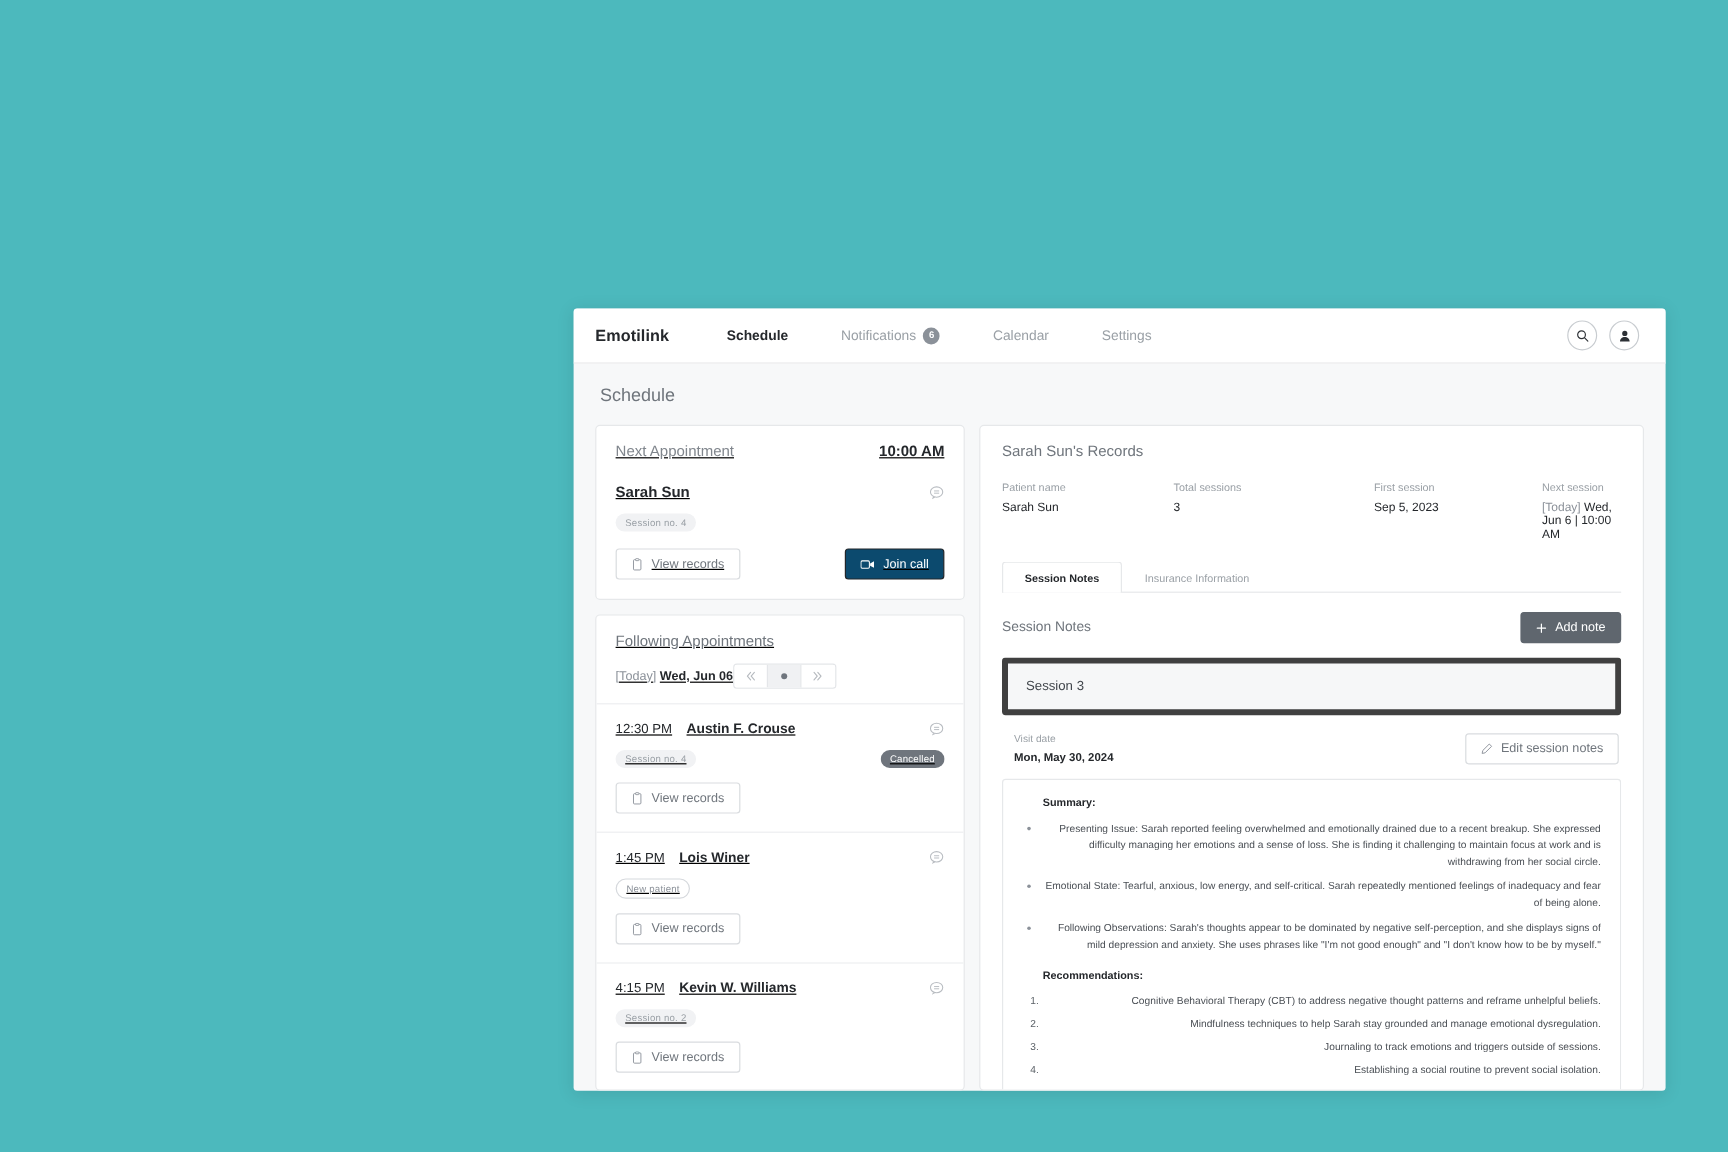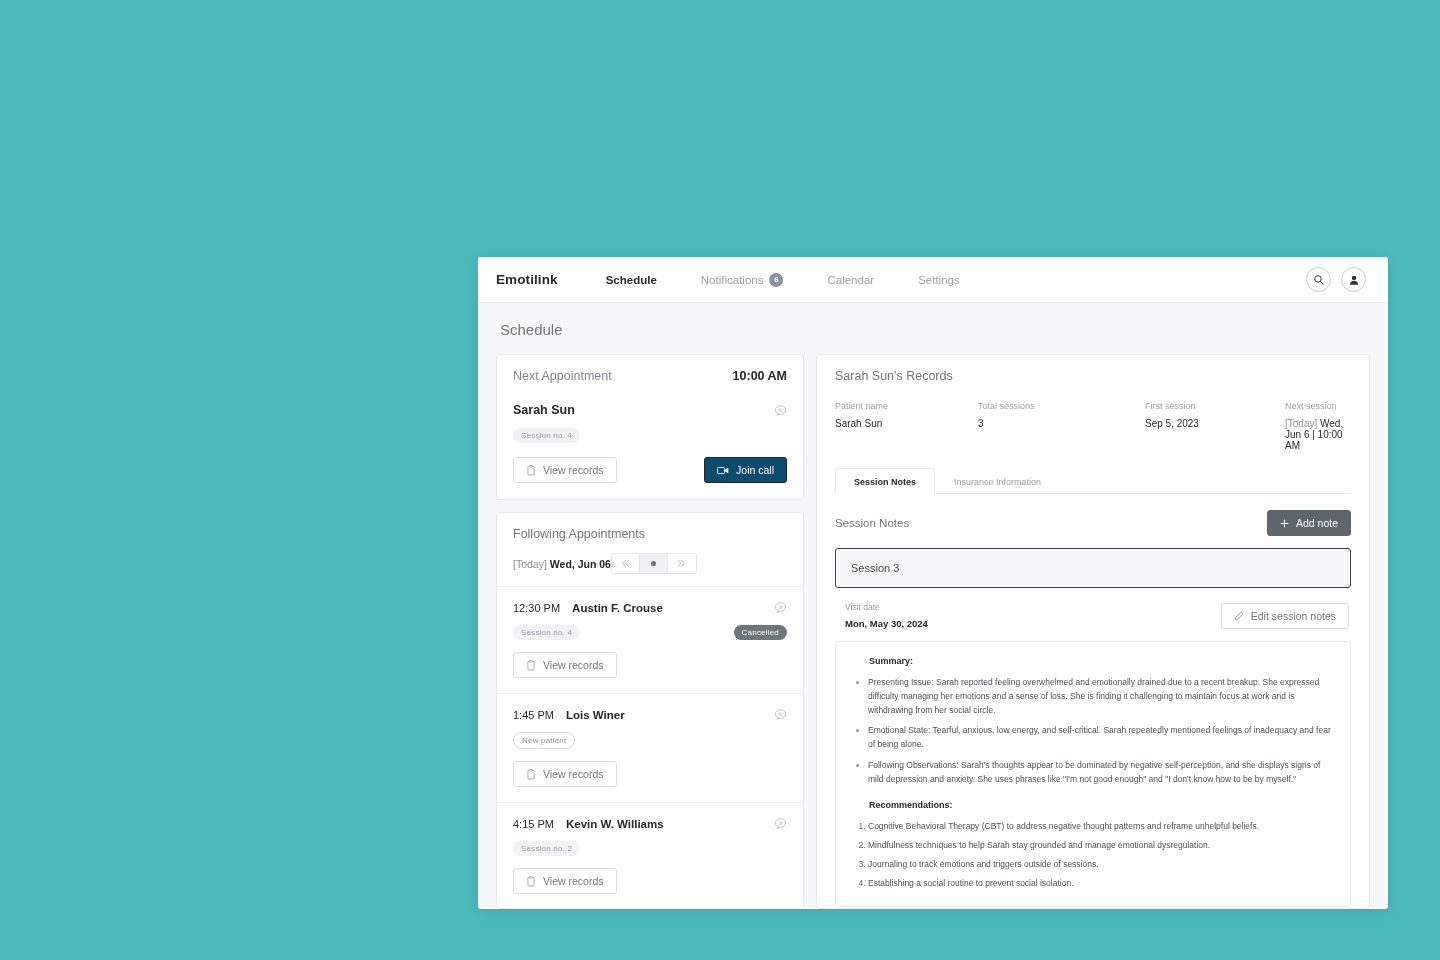--- a/index.html
+++ b/index.html
@@ -55,21 +55,21 @@
     display: flex; align-items: center; justify-content: center;
     cursor: pointer; margin-left: 10px;
   }
   .icon-circle svg { display: block; }
 
   
   #page-body { flex: 1; padding: 18px 18px 0 18px; overflow: hidden; display: flex; flex-direction: column; }
   #page-title { font-size: 15px; color: #6f757c; margin: 0 0 16px 4px; }
 
   #columns { display: flex; gap: 12px; flex: 1; min-height: 0; }
-  #col-left { width: 308px; flex: 0 0 308px; display: flex; flex-direction: column; gap: 12px; }
+  #col-left { width: 308px; flex: 0 0 308px; display: flex; flex-direction: column; gap: 12px; text-decoration: underline; }
   #col-right { flex: 1; min-width: 0; }
 
   .card {
     background: #fff; border: 1px solid #e6e8ea; border-radius: 4px;
   }
 
   
   #next-appointment { padding: 14px 16px 16px 16px; }
   .na-head { display: flex; align-items: baseline; justify-content: space-between; margin-bottom: 20px; }
   .na-title { font-size: 12.5px; color: #80868d; }
@@ -141,36 +141,36 @@
     color: #24272b; font-weight: bold; background: #fff;
     border-color: #e6e8ea; border-radius: 3px 3px 0 0;
   }
 
   .notes-head { display: flex; align-items: center; justify-content: space-between; padding: 16px 0 12px 0; }
   .notes-title { font-size: 11.5px; color: #6f757c; }
 
   #notes-scroll { flex: 1; min-height: 0; overflow: hidden; }
 
   .session-header {
-    background: #f6f7f8; border: 1px solid #404040; border-radius: 3px;
+    background: #f6f7f8; border: 5px solid #404040; border-radius: 3px;
     padding: 13px 15px; font-size: 11px; color: #41464c; cursor: pointer;
   }
   .visit-row { display: flex; align-items: flex-end; justify-content: space-between; padding: 14px 2px 12px 10px; }
   .visit-label { font-size: 8.5px; color: #9aa0a6; margin-bottom: 6px; }
   .visit-date { font-size: 9.5px; font-weight: bold; color: #24272b; }
 
   .note-body {
     border: 1px solid #e6e8ea; border-radius: 3px; padding: 14px 16px 16px 16px;
     background: #fff;
   }
   .note-h { font-size: 9px; font-weight: bold; color: #24272b; margin-bottom: 10px; margin-left: 17px; }
   .note-h.second { margin-top: 14px; }
   ul.note-list, ol.note-list { margin: 0; padding-left: 16px; }
   ul.note-list li, ol.note-list li {
-    font-size: 8.5px; line-height: 1.62; color: #4a4f55; margin-bottom: 7px;
+    font-size: 8.5px; line-height: 1.62; color: #4a4f55; margin-bottom: 7px; text-align: right;
   }
   ul.note-list li::marker { color: #8b9199; }
   ol.note-list li::marker { color: #5c6268; }
   ol.note-list li { margin-bottom: 5px; }
   .note-list li:last-child { margin-bottom: 0; }
 </style>
 </head>
 <body>
 
 <div id="app-window">

